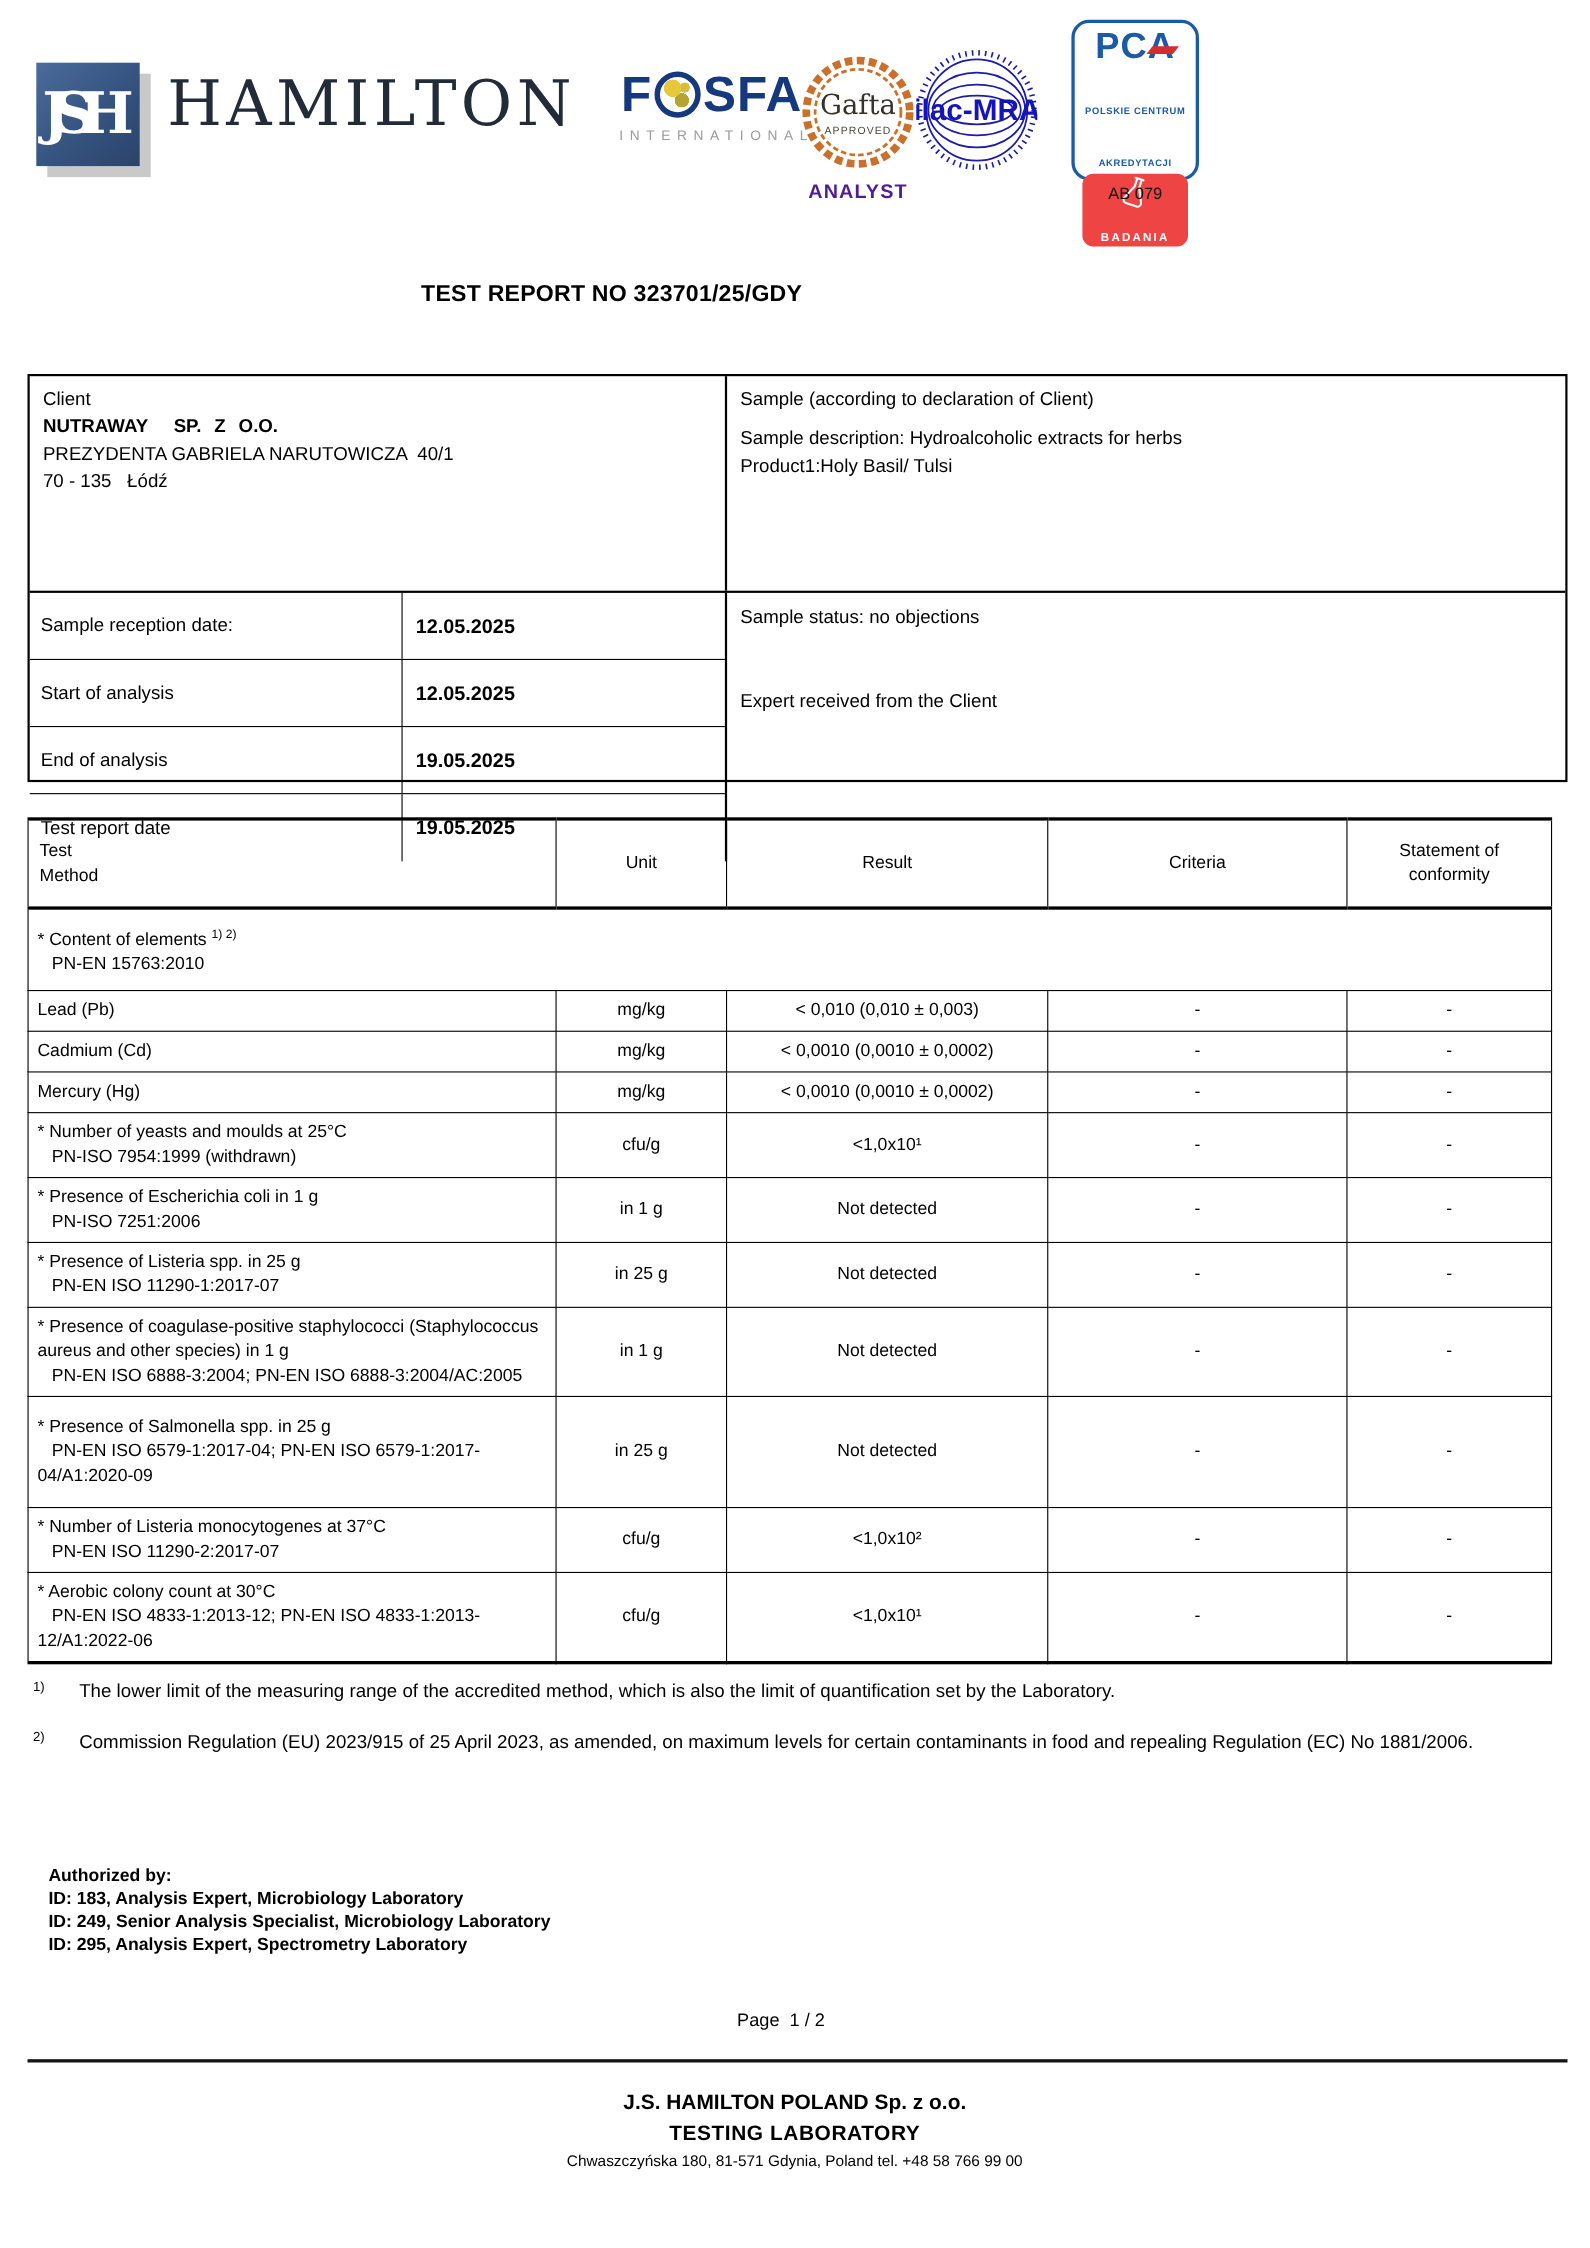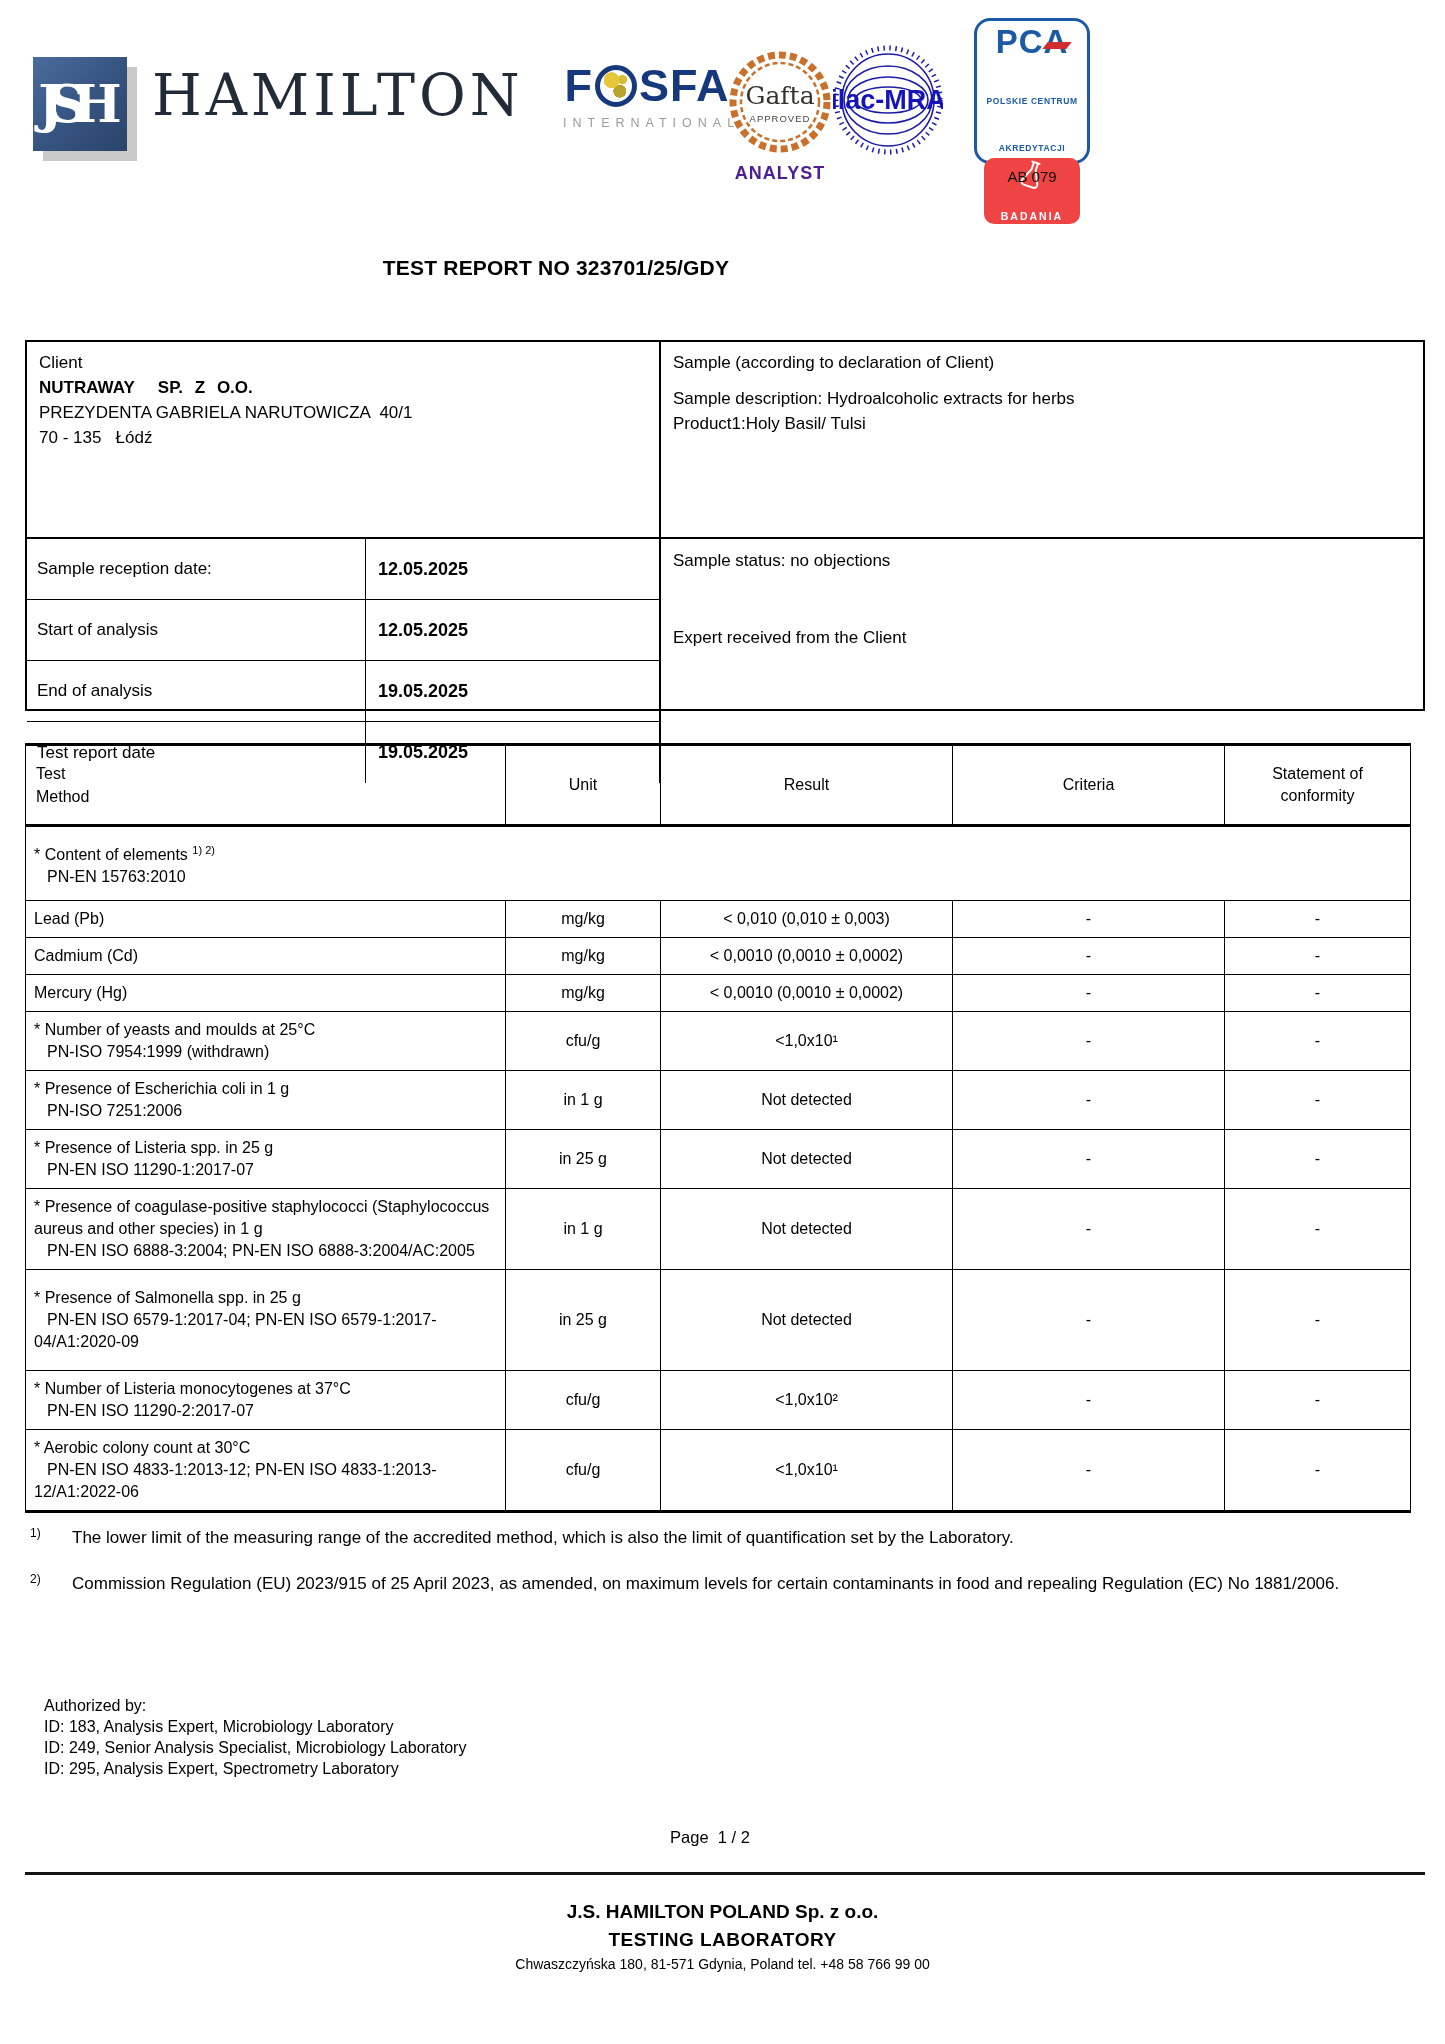--- a/index.html
+++ b/index.html
@@ -88,21 +88,21 @@
   .c-mid { text-align:center; padding:7px 6px; line-height:22px; }
   tr.row-pad td { padding-top:17px; padding-bottom:17px; }
 
   
   .footnotes { position:absolute; left:30px; top:1525px; width:1375px; font-size:17px; }
   .fn-item { display:flex; margin-bottom:20px; }
   .fn-marker { width:42px; flex:none; font-size:12px; padding-top:1px; }
   .fn-text { line-height:26px; }
 
   
-  .authorized { position:absolute; left:44px; top:1695px; font-size:16px; line-height:21px; }
+  .authorized { position:absolute; left:44px; top:1695px; font-size:16px; line-height:21px;font-weight:bold; }
   .authorized div { white-space:pre-wrap; }
 
   
   .page-number { position:absolute; left:0; top:1828px; width:1420px; text-align:center;
     font-size:16.5px; white-space:pre-wrap; }
   .footer-rule { position:absolute; left:25px; top:1872px; width:1400px; height:0;
     border-top:3px solid #141414; }
   .footer { position:absolute; left:0; top:1898px; width:1445px; text-align:center; }
   .footer-company { font-size:19px; font-weight:bold; line-height:28px; }
   .footer-lab { font-size:19px; font-weight:bold; letter-spacing:0.5px; line-height:27px; }

